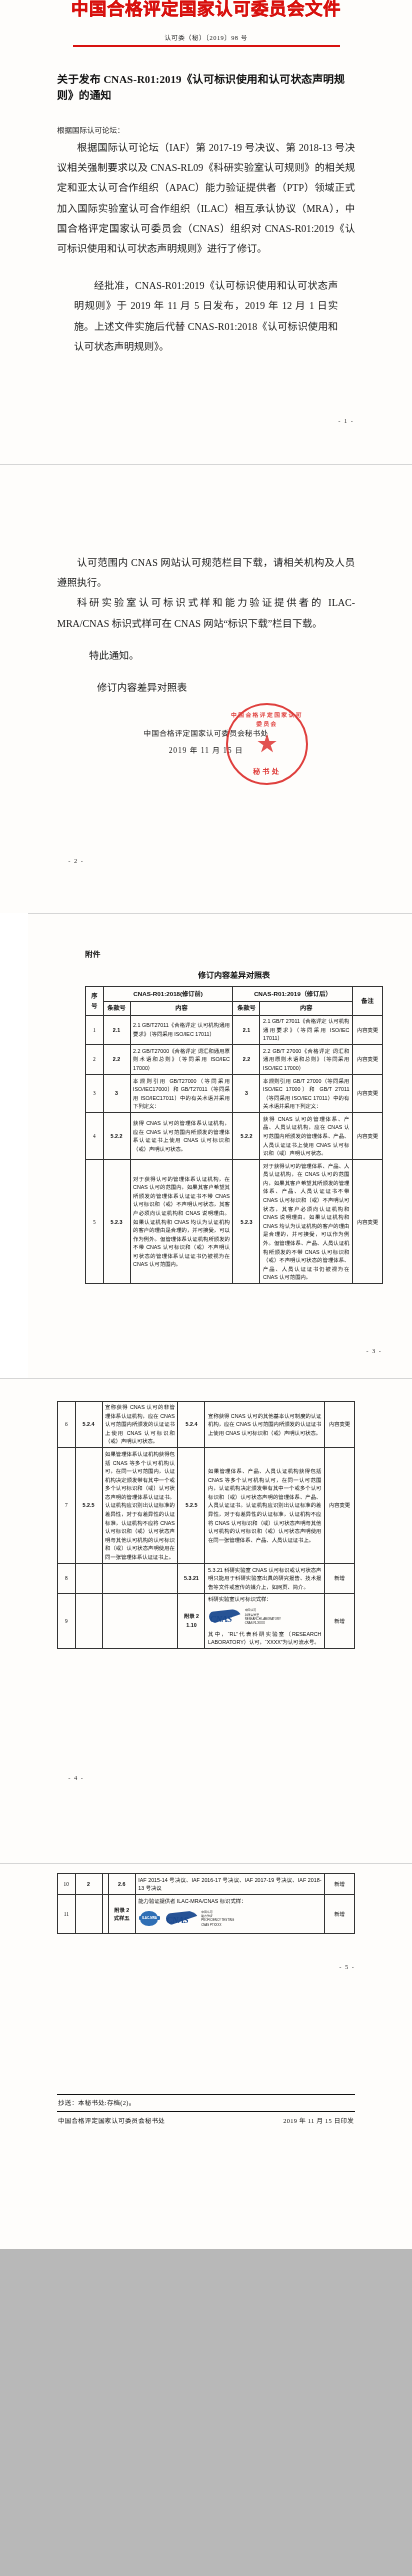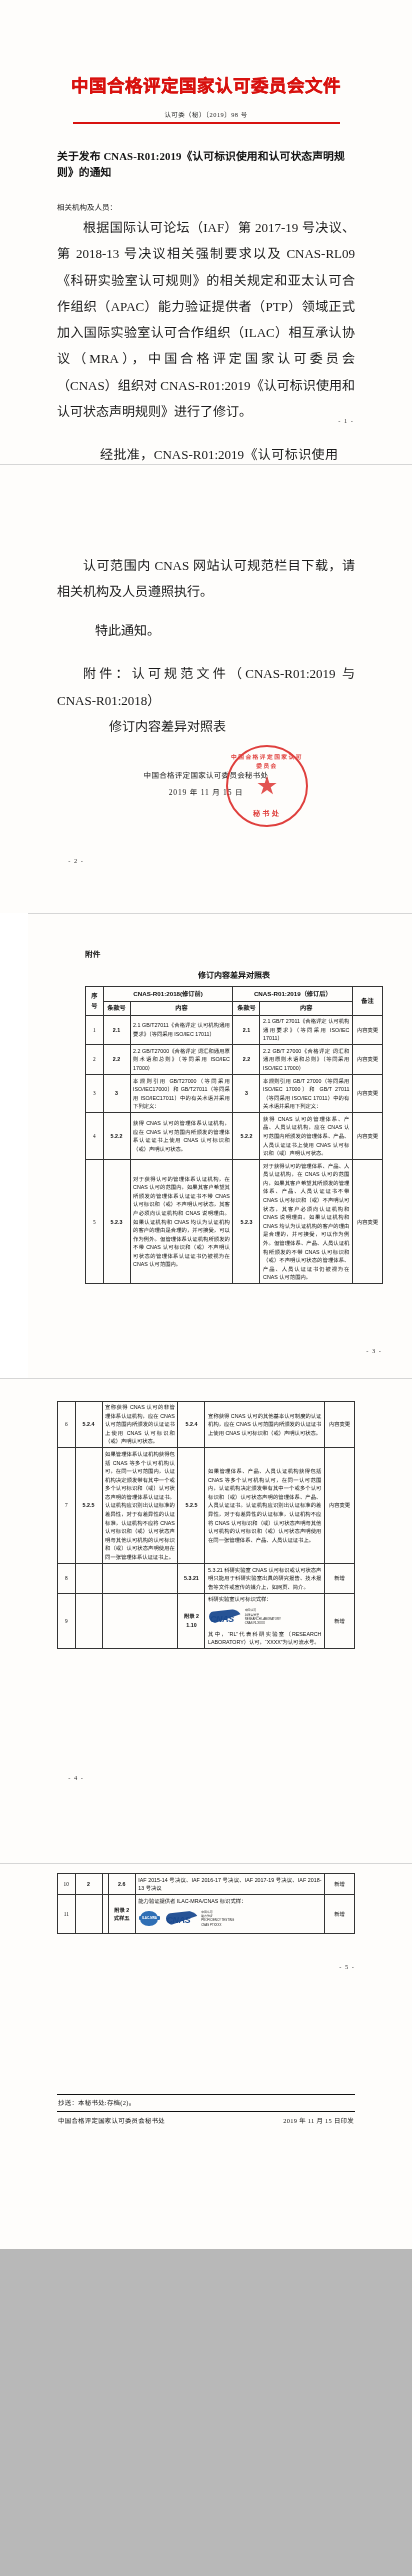--- a/index.html
+++ b/index.html
@@ -19,21 +19,21 @@
     line-height:1.1;
     -webkit-text-stroke:0.3px #d8120f;
   }
   .docnum{text-align:center;font-size:6.4px;letter-spacing:0.5px;color:#2a2a2a;margin-top:13.4px;}
   .redrule{height:1.3px;background:#d8120f;margin:3.6px 15.5px 0 15.5px;}
   .maintitle{
     font-weight:700;font-size:10.8px;line-height:1.52;
     color:#141414;margin-top:24px;letter-spacing:0.1px;
   }
   .salut{font-size:7.5px;margin-top:20.6px;color:#1b1b1b;}
-  .bodytext{font-size:13px;line-height:2.02;color:#1b1b1b;text-align:justify;text-justify:inter-ideograph;}
+  .bodytext{font-size:10px;line-height:2.02;color:#1b1b1b;text-align:justify;text-justify:inter-ideograph;}
   .indent{text-indent:2em;}
   .pgno{font-size:6.4px;color:#333;letter-spacing:1px;}
   .pgno.right{text-align:right;}
   .pgno.left{text-align:left;padding-left:7.2px;}
 
   .signblock{margin-top:29px;text-align:center;position:relative;}
   .signline{font-size:7.5px;color:#1b1b1b;letter-spacing:0.3px;}
   .signline.date{margin-top:6px;letter-spacing:0.8px;}
   .seal{position:absolute;width:78px;height:78px;right:47px;top:-24px;
         border:2.1px solid #d8120f;border-radius:50%;opacity:.80;
@@ -63,21 +63,21 @@
   .c-cl{width:27px;}
   .c-ct{width:auto;}
   .c-rm{width:30px;}
 
   .logo-cnas{display:flex;align-items:center;gap:3.6px;margin:4.6px 0 4.6px 1px;}
   .logo-mark{position:relative;width:32px;height:16.5px;}
   .logo-mark .swoosh{position:absolute;inset:0;border-radius:50%;
       background:#1b4a8f;clip-path:polygon(0 22%,100% 0,100% 34%,0 100%);opacity:.95;}
   .logo-mark .word{position:absolute;left:1px;top:3.1px;font-weight:800;font-style:italic;
       font-size:8.8px;color:#1b4a8f;letter-spacing:-0.3px;
-      font-family:Liberation Sans, sans-serif;}
+      font-family:Liberation Serif, serif;}
   .logo-txt{font-family:"Liberation Sans","DejaVu Sans",sans-serif;
       font-size:2.9px;line-height:1.42;color:#1b1b1b;white-space:pre-line;}
   .logo-ilac{position:relative;width:20.6px;height:16.5px;margin-right:2.1px;}
   .logo-ilac .globe{position:absolute;left:1px;top:1px;width:17.5px;height:14.4px;
       border-radius:50%;background:#2f6fb5;}
   .logo-ilac .band{position:absolute;left:0;top:5.7px;width:20.6px;height:4.6px;
       background:#2f6fb5;border-radius:1px;}
   .logo-ilac .lab{position:absolute;left:0;top:5.7px;width:20.6px;height:4.6px;
       color:#fff;font-size:3px;font-weight:800;text-align:center;line-height:4.6px;
       font-family:"Liberation Sans","DejaVu Sans",sans-serif;}
@@ -87,37 +87,37 @@
   .footline{display:flex;justify-content:space-between;font-size:6.4px;
             padding:3.6px 1px;color:#151515;letter-spacing:0.3px;}
   .footcopy{font-size:6.4px;padding:3.6px 1px;color:#151515;letter-spacing:0.3px;}
 </style>
 </head>
 <body>
 
 <div class="doc">
 
   <section class="page" style="height:464px;">
-    <div class="pg-inner" style="padding-top:77px;">
+    <div class="pg-inner" style="">
       <div class="redtitle">中国合格评定国家认可委员会文件</div>
       <div class="docnum">认可委（秘）〔2019〕98 号</div>
       <div class="redrule"></div>
       <div class="maintitle">关于发布 CNAS-R01:2019《认可标识使用和认可状态声明规则》的通知</div>
-      <div class="salut">相关机构及人员：</div>
+      <div class="salut">根据国际认可论坛：</div>
       <p class="bodytext indent" style="margin:3.1px 0 0 0;">根据国际认可论坛（IAF）第 2017-19 号决议、第 2018-13 号决议相关强制要求以及 CNAS-RL09《科研实验室认可规则》的相关规定和亚太认可合作组织（APAC）能力验证提供者（PTP）领域正式加入国际实验室认可合作组织（ILAC）相互承认协议（MRA），中国合格评定国家认可委员会（CNAS）组织对 CNAS-R01:2019《认可标识使用和认可状态声明规则》进行了修订。</p>
       <p class="bodytext indent" style="margin:17px;">经批准，CNAS-R01:2019《认可标识使用和认可状态声明规则》于 2019 年 11 月 5 日发布，2019 年 12 月 1 日实施。上述文件实施后代替 CNAS-R01:2018《认可标识使用和认可状态声明规则》。</p>
     </div>
     <div class="pgno right" style="position:absolute;right:58px;bottom:40px;">- 1 -</div>
   </section>
 
   <section class="page" style="height:448px;">
     <div class="pg-inner" style="padding-top:88px;">
       <p class="bodytext indent" style="margin:0;">认可范围内 CNAS 网站认可规范栏目下载，请相关机构及人员遵照执行。</p>
+      <p class="bodytext indent" style="margin:0;">科研实验室认可标识式样和能力验证提供者的 ILAC-MRA/CNAS 标识式样可在 CNAS 网站“标识下载”栏目下载。</p>
       <p class="bodytext indent" style="margin:12px;">特此通知。</p>
-      <p class="bodytext indent" style="margin:17.5px 0 0 0;">附件：认可规范文件（CNAS-R01:2019 与 CNAS-R01:2018）</p>
       <p class="bodytext" style="margin:0;padding-left:4em;">修订内容差异对照表</p>
 
       <div class="signblock">
         <div class="seal">
           <div class="arc">中国合格评定国家认可委员会</div>
           <div class="star">★</div>
           <div class="bot">秘书处</div>
         </div>
         <div class="signline">中国合格评定国家认可委员会秘书处</div>
         <div class="signline date">2019 年 11 月 15 日</div>

